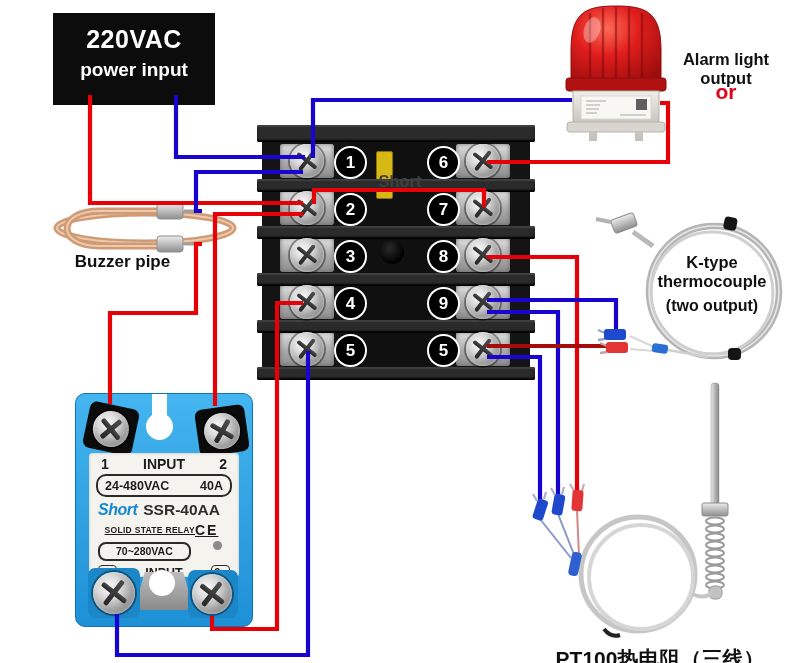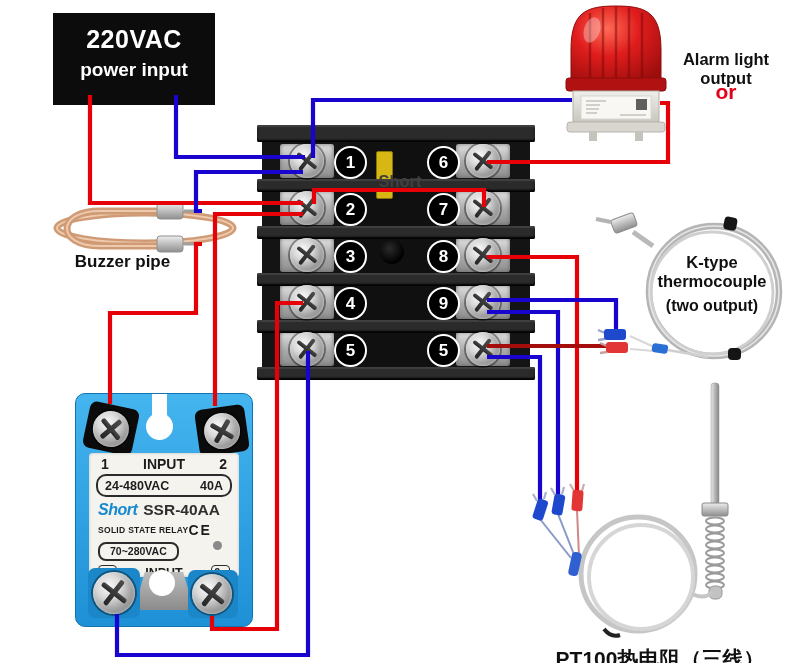--- a/index.html
+++ b/index.html
@@ -42,26 +42,26 @@
            background:linear-gradient(#bdbdbd,#8b8b8b);clip-path:polygon(18% 0,82% 0,100% 100%,0 100%);}
   .whitec{position:absolute;left:73px;top:176px;width:26px;height:26px;background:#fff;border-radius:50%;}
   .panel{position:absolute;left:13px;top:59px;width:150px;height:124px;background:#f4f3ee;border-radius:4px;
          color:#1c1c1c;box-shadow:inset 0 0 3px #bbb;}
   .pr1{display:flex;justify-content:space-between;padding:3px 12px 0;font-size:14px;font-weight:bold;}
   .pr2{margin:2px 7px 0;border:2px solid #2b2b2b;border-radius:10px;display:flex;
        justify-content:space-between;padding:0 7px;font-size:12.5px;font-weight:bold;height:19px;align-items:center;}
   .pr3{display:flex;align-items:baseline;gap:6px;padding:4px 4px 0 9px;}
   .brand{font-style:italic;font-weight:900;font-size:16px;color:#1789cf;letter-spacing:-.5px;}
   .model{font-size:15.5px;font-weight:bold;color:#2e2e2e;}
-  .pr4{display:flex;justify-content:flex-start;align-items:center;padding:3px 14px 0 9px;}
+  .pr4{display:flex;justify-content:center;align-items:center;padding:3px 14px 0 9px;text-decoration:underline;}
   .ssrtype{font-size:8.5px;font-weight:bold;letter-spacing:.3px;}
   .cemark{font-size:14px;font-weight:bold;letter-spacing:2px;}
   .pr5{position:relative;margin:3px 0 0 9px;}
   .vbox{display:inline-block;border:2px solid #2b2b2b;border-radius:8px;font-size:10.5px;font-weight:bold;
-        padding:0 10px;height:15px;line-height:15px;}
+        padding:0 16px;height:15px;line-height:15px;}
   .graydot{position:absolute;right:17px;top:0;width:9px;height:9px;border-radius:50%;background:#8a8a8a;}
   .pr6{display:flex;justify-content:space-between;align-items:center;padding:4px 9px 0;}
   .sbox{border:1.5px solid #2b2b2b;border-radius:4px;font-size:10px;font-weight:bold;padding:0 3px;height:13px;line-height:13px;}
   .inlbl{font-size:12.5px;font-weight:bold;}
   
   .ovl{position:absolute;left:0;top:0;width:790px;height:663px;z-index:5;pointer-events:none;}
   .wr{stroke:#e60008;stroke-width:4.2;fill:none;}
   .wb{stroke:#1803cf;stroke-width:4.2;fill:none;}
   .wd{stroke:#a50c0c;stroke-width:4.2;fill:none;}
   .lbl{z-index:8;color:#101010;font-weight:bold;text-align:center;}

